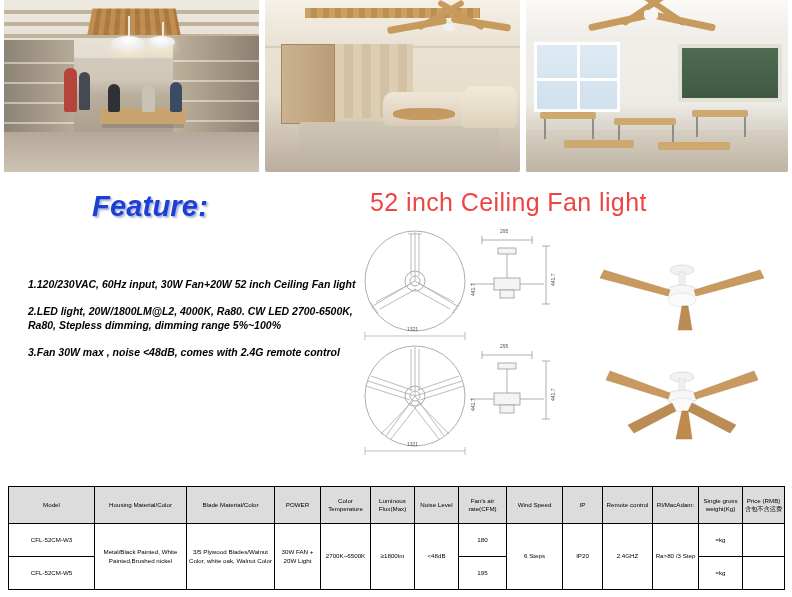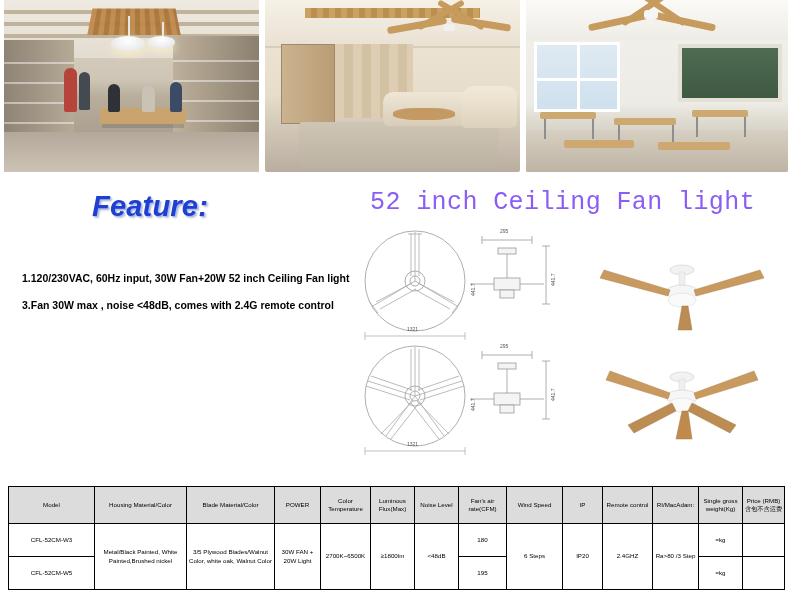--- a/index.html
+++ b/index.html
@@ -170,23 +170,23 @@
   .p3 .floor {
     position: absolute; bottom: 0; left: 0; right: 0; height: 42px;
     background: linear-gradient(#d7cfc1,#bdb4a4);
   }
 
   
   .main-title {
     position: absolute;
     top: 188px; left: 370px;
     font-size: 25px;
-    color: #8b5cf6;
+    color: #ef4444;
     letter-spacing: .4px;
-    font-family: Liberation Mono, monospace;
+    font-family: Liberation Sans, sans-serif;
   }
 
   
   .feature-heading {
     position: absolute;
     top: 190px; left: 92px;
     font-size: 29px;
     font-weight: bold;
     font-style: italic;
     color: #1f3fd0;
@@ -199,21 +199,21 @@
     width: 346px;
     font-size: 10.5px;
     font-weight: bold;
     line-height: 1.32;
     color: #000;
   }
   .feature-list li {
     list-style: none;
     margin: 0 0 13px 0;
   }
-  .feature-list { padding: 0; margin: 10px; }
+  .feature-list { padding: 0; margin: 16px; font-style: italic; }
 
   
   .drawings {
     position: absolute;
     top: 226px; left: 360px;
     width: 432px; height: 230px;
   }
   .dim-text {
     position: absolute;
     font-size: 5px;
@@ -332,20 +332,21 @@
     <div class="fan-hub3"></div>
   </div>
 </div>
 
 <div class="main-title">52 inch Ceiling Fan light</div>
 
 <div class="feature-heading">Feature:</div>
 
 <ul class="feature-list">
   <li>1.120/230VAC, 60Hz input,  30W Fan+20W 52 inch Ceiling Fan light</li>
+  <li>2.LED light, 20W/1800LM@L2, 4000K, Ra80. CW LED 2700-6500K, Ra80, Stepless dimming, dimming range 5%~100%</li>
   <li>3.Fan 30W max , noise &lt;48dB, comes with 2.4G remote control</li>
 </ul>
 
 <div class="drawings">
 
   <svg width="432" height="115" style="position:absolute;top:0;left:0;">
 
     <circle cx="55" cy="55" r="50" fill="none" stroke="#999" stroke-width="0.8"></circle>
     <circle cx="55" cy="55" r="10" fill="none" stroke="#999" stroke-width="0.8"></circle>
     <circle cx="55" cy="55" r="5" fill="none" stroke="#999" stroke-width="0.8"></circle>

